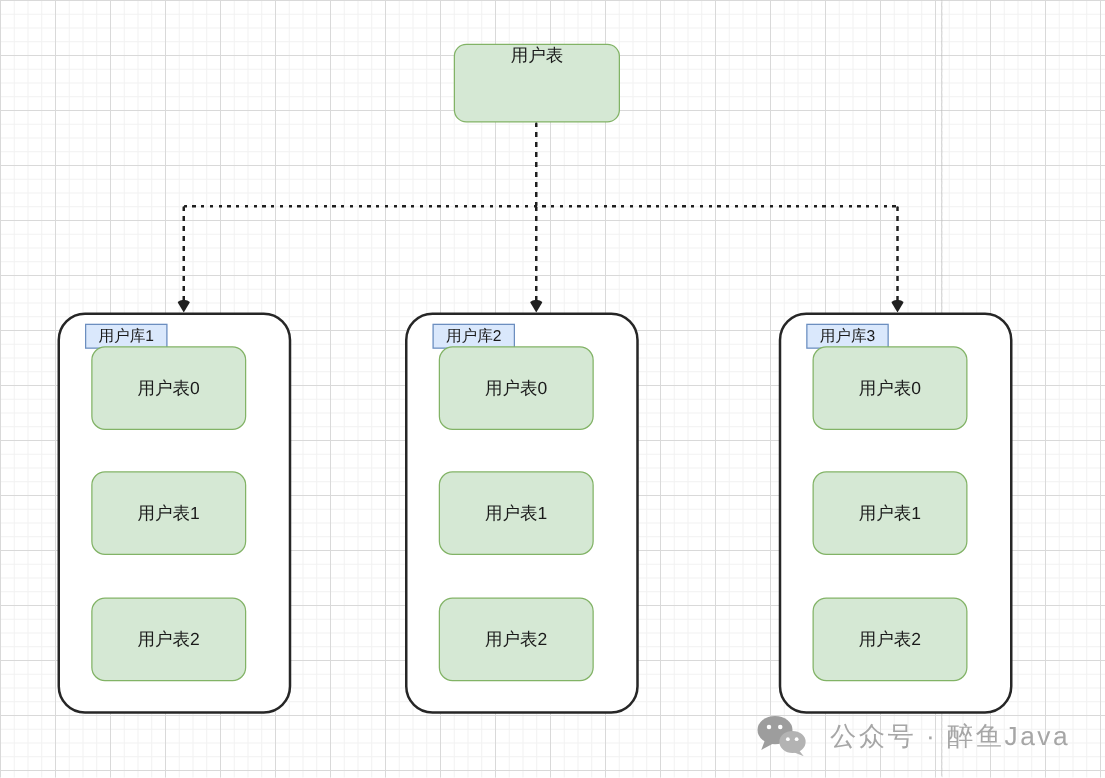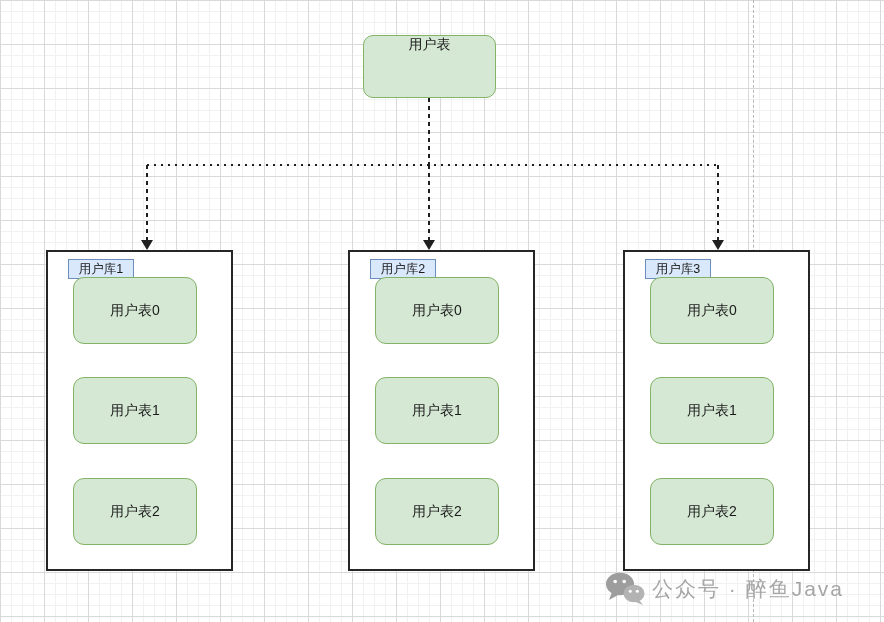--- a/index.html
+++ b/index.html
@@ -10,21 +10,21 @@
     background-color: #ffffff;
     background-image:
       linear-gradient(#d9d9d9 1px, transparent 1px),
       linear-gradient(90deg, #d9d9d9 1px, transparent 1px),
       linear-gradient(#f1f1f1 1px, transparent 1px),
       linear-gradient(90deg, #f1f1f1 1px, transparent 1px);
     background-size: 44px 44px, 44px 44px, 11px 11px, 11px 11px;
     overflow: hidden;
   }
 
-  .abs { position: absolute; }
+  .abs { position: absolute; border-radius: 22px; }
 
   
   .page-guide {
     left: 753px; top: 0; width: 0; height: 622px;
     border-left: 1px dashed #b9b9b9;
   }
 
   
   .root-node {
     left: 363px; top: 35px; width: 133px; height: 63px;
@@ -77,21 +77,21 @@
   .t1 { top: 125px; }
   .t2 { top: 226px; }
 
   
   .watermark {
     left: 605px; top: 572px;
     display: flex; align-items: center;
     color: #a6a6a6;
   }
   .watermark .wm-text {
-    margin-left: 7px;
+    margin-left: 19px;
     font-size: 21px;
     letter-spacing: 2px;
     white-space: nowrap;
   }
 </style>
 </head>
 <body>
 
 <div class="abs page-guide"></div>
 
@@ -108,21 +108,21 @@
 <div class="abs arrow-down" style="left:423px; top:240px;"></div>
 <div class="abs arrow-down" style="left:712px; top:240px;"></div>
 
 <div class="abs db-container" style="left:46px;">
   <div class="db-label">用户库1</div>
   <div class="table-node t0">用户表0</div>
   <div class="table-node t1">用户表1</div>
   <div class="table-node t2">用户表2</div>
 </div>
 
-<div class="abs db-container" style="left:348px;">
+<div class="abs db-container" style="left:324px;">
   <div class="db-label">用户库2</div>
   <div class="table-node t0">用户表0</div>
   <div class="table-node t1">用户表1</div>
   <div class="table-node t2">用户表2</div>
 </div>
 
 <div class="abs db-container" style="left:623px;padding-left:22px;">
   <div class="db-label">用户库3</div>
   <div class="table-node t0">用户表0</div>
   <div class="table-node t1">用户表1</div>

